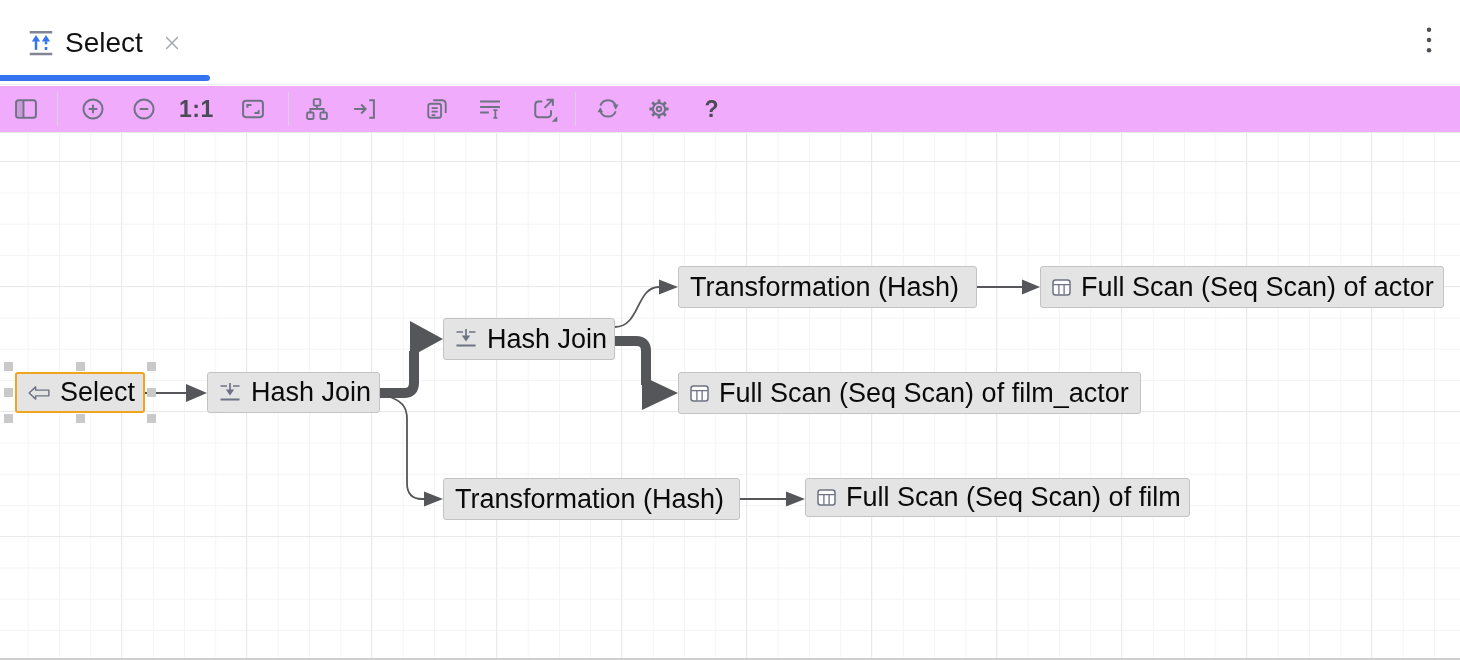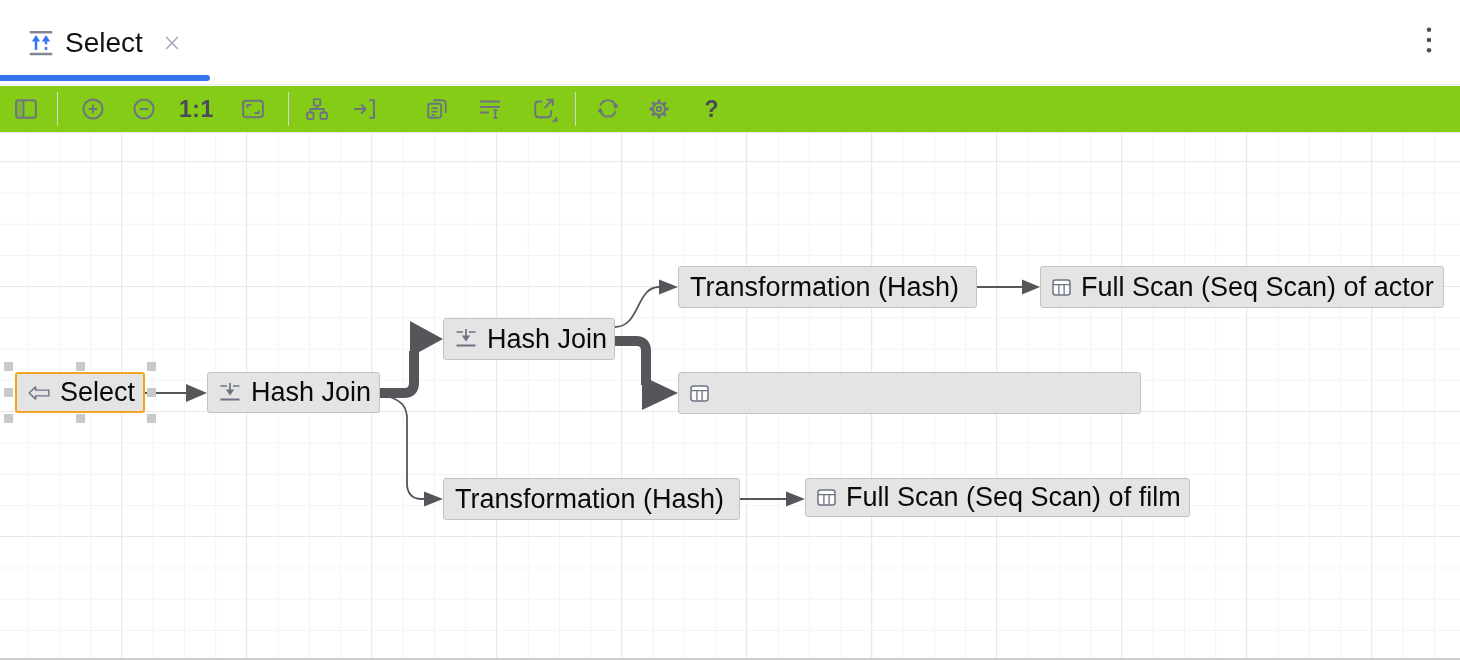--- a/index.html
+++ b/index.html
@@ -19,21 +19,21 @@
   .tab-icon{width:30px;height:30px;flex:0 0 auto}
   .tab-label{font-size:28px;font-weight:500;color:#121212;margin-left:9px}
   .tab-close{margin-left:19px;width:20px;height:20px;color:#a3a7b3;display:flex}
   .tab-close svg{width:20px;height:20px}
   .tab-underline{position:absolute;left:0;bottom:3px;width:210px;height:6px;
     background:var(--accent);border-radius:0 3px 3px 0;}
   .kebab{position:absolute;right:16px;top:25px;width:30px;height:30px;color:#4d4f58;display:flex}
   .kebab svg{width:30px;height:30px}
   
   .toolbar{position:absolute;top:86px;left:0;right:0;height:47px;display:flex;
-    align-items:center;background:#84cc16;border-bottom:1px solid #e9eaec;}
+    align-items:center;background:#f0abfc;border-bottom:1px solid #e9eaec;}
   .tb-btn{min-width:30px;height:30px;display:flex;align-items:center;
     justify-content:center;color:var(--icon);flex:0 0 auto;}
   .tb-btn svg{width:28px;height:28px}
   .tb-label{font-size:23px;font-weight:700;color:#494b57;letter-spacing:.5px}
   .tb-sep{width:1px;height:34px;background:#d3d5da;flex:0 0 auto}
   .toolbar>*:nth-child(1){margin-left:11px}
   .toolbar>*:nth-child(2){margin-left:16px}
   .toolbar>*:nth-child(3){margin-left:20px}
   .toolbar>*:nth-child(4){margin-left:21px}
   .toolbar>*:nth-child(5){margin-left:20px}
@@ -290,20 +290,21 @@
       </span>
       <span>Full Scan (Seq Scan) of actor</span>
     </div>
     <div class="node" style="left: 678px; top: 239px; width: 463px; height: 42px;">
       <span class="n-icon">
         <svg width="19" height="17" viewBox="0 0 19 17" fill="none" stroke="#6e7384">
           <rect x="1" y="1" width="17" height="15" rx="2.5" fill="#fcfcfd" stroke-width="1.5"></rect>
           <path d="M1.2,5.6 H17.8 M6.9,5.6 V15.6 M12.1,5.6 V15.6" stroke-width="1.3"></path>
         </svg>
       </span>
+      <span>Full Scan (Seq Scan) of film_actor</span>
     </div>
     <div class="node" style="left: 443px; top: 345px; width: 297px; height: 42px;">
       <span>Transformation (Hash)</span>
     </div>
     <div class="node" style="left: 805px; top: 345px; width: 385px; height: 39px;">
       <span class="n-icon">
         <svg width="19" height="17" viewBox="0 0 19 17" fill="none" stroke="#6e7384">
           <rect x="1" y="1" width="17" height="15" rx="2.5" fill="#fcfcfd" stroke-width="1.5"></rect>
           <path d="M1.2,5.6 H17.8 M6.9,5.6 V15.6 M12.1,5.6 V15.6" stroke-width="1.3"></path>
         </svg>

